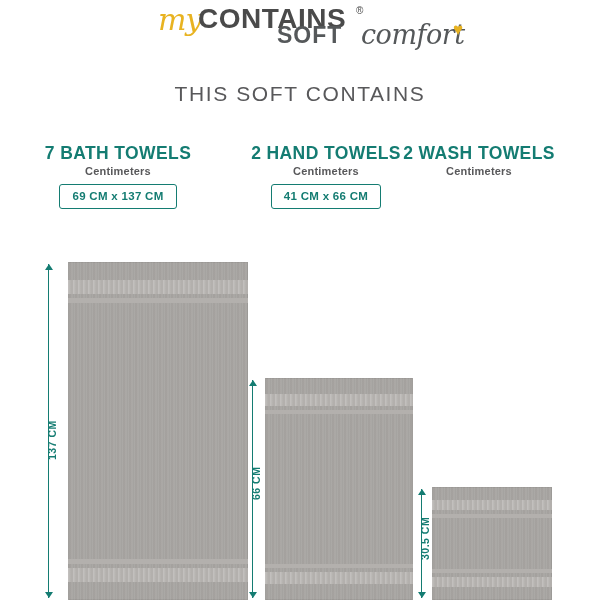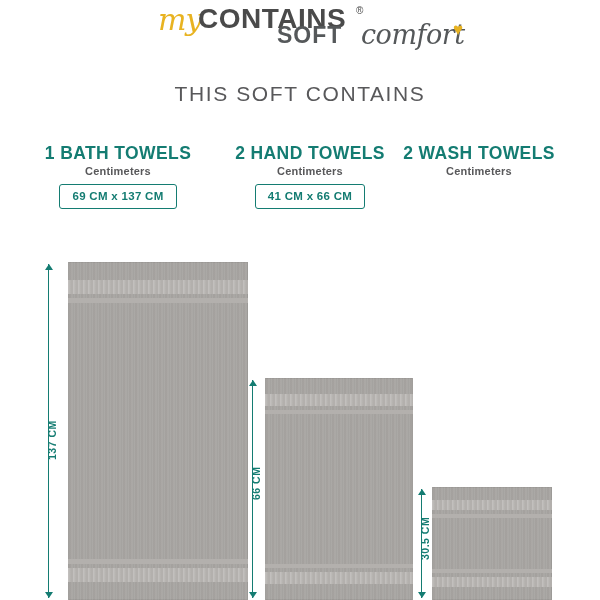--- a/index.html
+++ b/index.html
@@ -96,21 +96,21 @@
     top: 143px;
     left: 0;
     width: 600px;
     height: 80px;
   }
   .col {
     position: absolute;
     text-align: center;
   }
   .col-0 { left: 18px;  width: 200px; }
-  .col-1 { left: 215px; width: 190px; }
+  .col-1 { left: 231px; width: 190px; }
   .col-2 { left: 384px; width: 190px; }
 
   .col-title {
     font-size: 17.5px;
     font-weight: bold;
     color: #147c72;
     letter-spacing: 0.4px;
     white-space: nowrap;
   }
   .col-sub {
@@ -221,21 +221,21 @@
   <span class="logo-soft">SOFT</span>
   <span class="logo-comfort">comfort</span>
   <span class="logo-heart">♥</span>
 </div>
 
 <div class="pack-heading">THIS SOFT CONTAINS</div>
 
 <div class="cols">
 
   <div class="col col-0">
-    <div class="col-title">1 BATH TOWELS</div>
+    <div class="col-title">7 BATH TOWELS</div>
     <div class="col-sub">Centimeters</div>
     <div class="col-chip">69 CM x 137 CM</div>
   </div>
 
   <div class="col col-1">
     <div class="col-title">2 HAND TOWELS</div>
     <div class="col-sub">Centimeters</div>
     <div class="col-chip">41 CM x 66 CM</div>
   </div>
 

